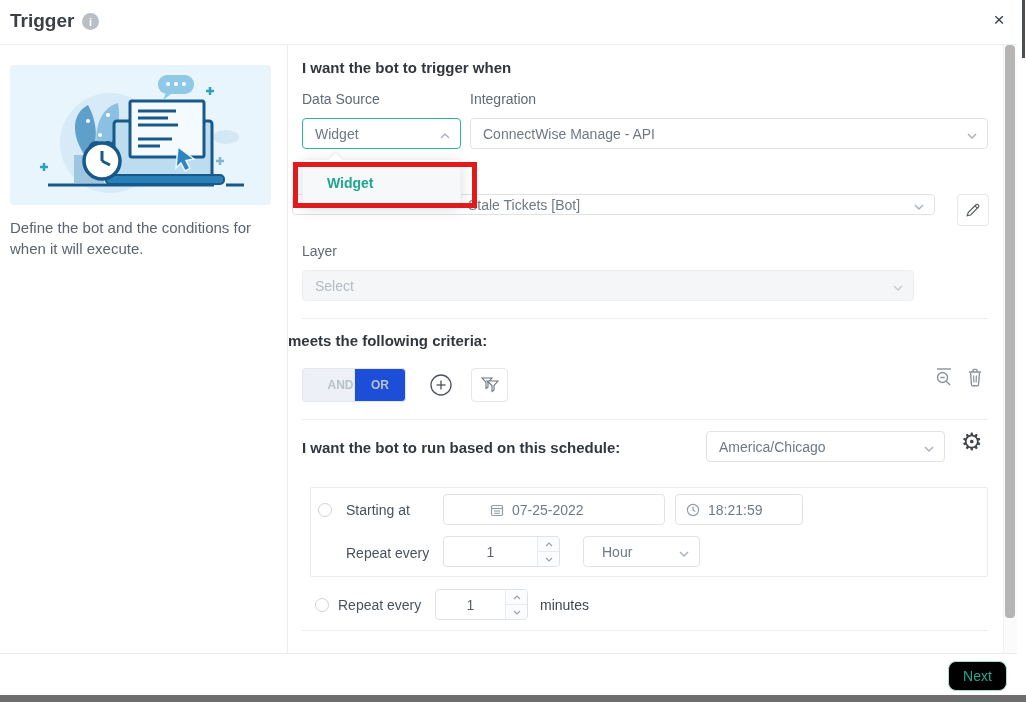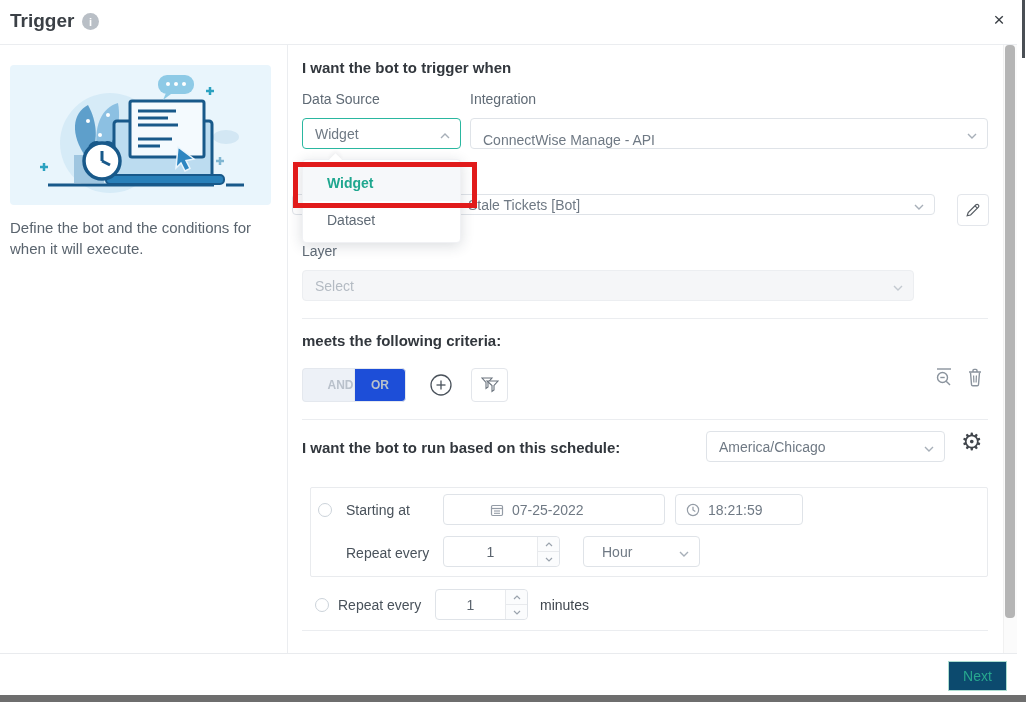--- a/index.html
+++ b/index.html
@@ -24,21 +24,21 @@
   
   .sec-heading { font-size:15px; font-weight:700; color:#32373d; }
   .field-label { font-size:14px; color:#5f6a75; }
   .select { height:31px; border:1px solid #dfe3e8; border-radius:4px; background:#fff;
             display:flex; align-items:center; font-size:14px; color:#6f7984; padding:0 28px 0 12px; }
   .select .chev { position:absolute; right:10px; top:50%; transform:translateY(-50%); }
   .select.open { border-color:#2ab7a0; }
   .select.disabled { background:#f5f6f8; border-color:#eceef1; color:#b4bbc3; }
 
   .ds-select   { left:302px; top:118px; width:159px; }
-  .int-select  { left:470px; top:118px; width:518px;align-items:flex-end; }
+  .int-select  { left:470px; top:118px; width:518px; }
   .widget-select { left:292px; top:194px; width:643px; height:21px; }
   .widget-select .val { position:absolute; left:175px; top:50%; transform:translateY(-50%); white-space:nowrap; }
   .layer-select { left:302px; top:270px; width:612px; }
   .tz-select   { left:706px; top:431px; width:239px; }
 
   .icon-btn { border:1px solid #e3e6eb; border-radius:4px; background:#fff;
               display:flex; align-items:center; justify-content:center; }
   .pencil-btn { left:957px; top:194px; width:32px; height:32px; }
 
   
@@ -72,22 +72,22 @@
   .num-input { height:31px; border:1px solid #dfe3e8; border-radius:4px; background:#fff; position:absolute; }
   .num-input .nval { position:absolute; left:0; right:22px; top:0; bottom:0; display:flex;
                      align-items:center; justify-content:center; font-size:14px; color:#5b646e; }
   .stepper { position:absolute; right:0; top:0; bottom:0; width:22px; border-left:1px solid #e8eaed;
              display:flex; flex-direction:column; background:#fbfcfd; border-radius:0 4px 4px 0; }
   .stepper > div { flex:1; display:flex; align-items:center; justify-content:center; }
   .stepper .dn { border-top:1px solid #e8eaed; }
 
   
   .ftr-divider { left:0; top:653px; width:1017px; height:1px; background:#e9ebee; }
-  .next-btn { left:948px; top:661px; width:59px; height:30px; background:#0c4a6e; border:1px solid #abdcd0;
-              border-radius:0; color:#27a78e; font-size:14px; display:flex; align-items:center; justify-content:center; }
+  .next-btn { left:948px; top:661px; width:59px; height:30px; background:#000000; border:1px solid #abdcd0;
+              border-radius:8px; color:#27a78e; font-size:14px; display:flex; align-items:center; justify-content:center; }
 
   
   .sb-track { left:1003px; top:45px; width:14px; height:608px; background:#fbfbfb; border-left:1px solid #f1f1f1; }
   .sb-thumb { left:1005px; top:45px; width:10px; height:573px; background:#b5b5b5; border-radius:4px; }
   .edge-bottom { left:0; top:695px; width:1026px; height:7px; background:#6e6e6e; }
   .edge-topright { left:1022px; top:0; width:3px; height:58px; background:#4a4f55; }
 </style>
 </head>
 <body>
 
@@ -178,37 +178,36 @@
 <div class="abs icon-btn pencil-btn">
   <svg width="16" height="16" viewBox="0 0 16 16">
     <path d="M2.2 13.8 L3.2 10.6 L11 2.8 a1.7 1.7 0 0 1 2.4 2.4 L5.6 13 Z" fill="none" stroke="#555b62" stroke-width="1.2"></path>
     <line x1="10" y1="3.8" x2="12.4" y2="6.2" stroke="#555b62" stroke-width="1.2"></line>
   </svg>
 </div>
 
 <div class="abs dropdown">
   <div class="notch"></div>
   <div class="dd-item selected">Widget</div>
-  <div class="dd-item">Dataset</div>
 </div>
 <div class="abs red-box"></div>
 
 <div class="abs field-label" style="left:302px; top:243px;">Layer</div>
 <div class="abs select disabled layer-select">
   <span>Select</span>
   <span class="chev">
     <svg width="10" height="6">
         <polyline points="1,1 5,5 9,1" fill="none" stroke="#c3c9d0" stroke-width="1.4"></polyline>
       </svg>
   </span>
 </div>
 
 <div class="abs rule" style="left:302px; top:318px; width:686px;"></div>
 
-<div class="abs sec-heading" style="left:302px; top:332px;">meets the following criteria:</div>
+<div class="abs sec-heading" style="left:288px; top:332px;">meets the following criteria:</div>
 
 <div class="abs seg">
   <div class="and">AND</div>
   <div class="or">OR</div>
 </div>
 
 <div class="abs plus-btn">
   <svg width="24" height="24" viewBox="0 0 24 24">
     <circle cx="12" cy="12" r="10" fill="none" stroke="#4a525b" stroke-width="1.3"></circle>
     <line x1="12" y1="7.5" x2="12" y2="16.5" stroke="#4a525b" stroke-width="1.3"></line>

